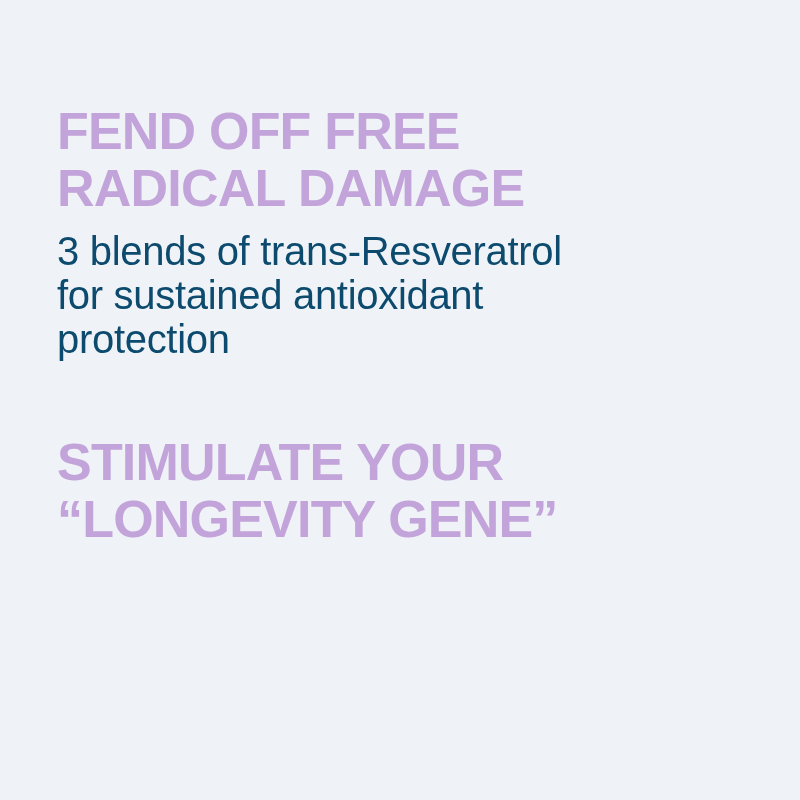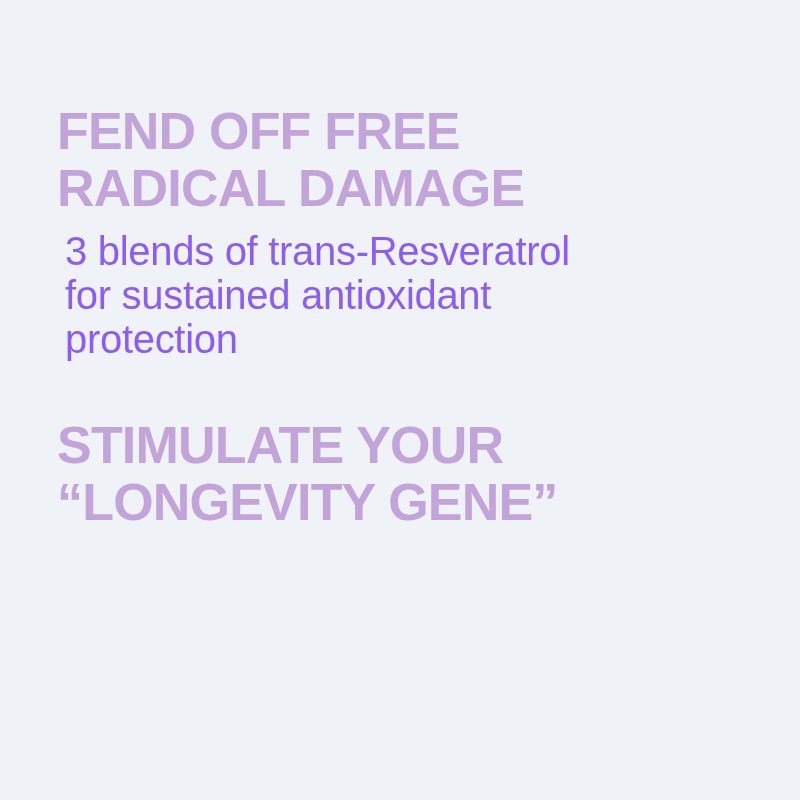--- a/index.html
+++ b/index.html
@@ -19,21 +19,21 @@
     height: 800px;
     background: #eff2f6;
     box-sizing: border-box;
     padding: 0;
   }
   .block {
     position: absolute;
     left: 57px;
   }
   #block-1 { top: 103px; }
-  #block-2 { top: 417px; }
+  #block-2 { top: 434px; }
 
   .headline {
     margin: 0;
     font-family: "Liberation Sans", sans-serif;
     font-weight: 700;
     font-size: 52px;
     line-height: 57px;
     letter-spacing: -0.8px;
     color: #c3a4da;
     text-transform: uppercase;
@@ -52,21 +52,21 @@
   }
 </style>
 </head>
 <body style="background: rgb(239, 242, 246);">
 
 <div class="poster" style="background: rgb(239, 242, 246);">
 
   <div class="block" id="block-1">
     <h2 class="headline" style="color: rgb(195, 164, 218);">FEND OFF FREE
 RADICAL DAMAGE</h2>
-    <p class="subcopy" style="color: #8b5cf6; margin-left: 8px;">3 blends of trans-Resveratrol
+    <p class="subcopy" style="color: #0c4a6e;">3 blends of trans-Resveratrol
 for sustained antioxidant protection</p>
   </div>
 
   <div class="block" id="block-2">
     <h2 class="headline" style="color: rgb(195, 164, 218);">STIMULATE YOUR
 “LONGEVITY GENE”</h2>
   </div>
 
 </div>
 

